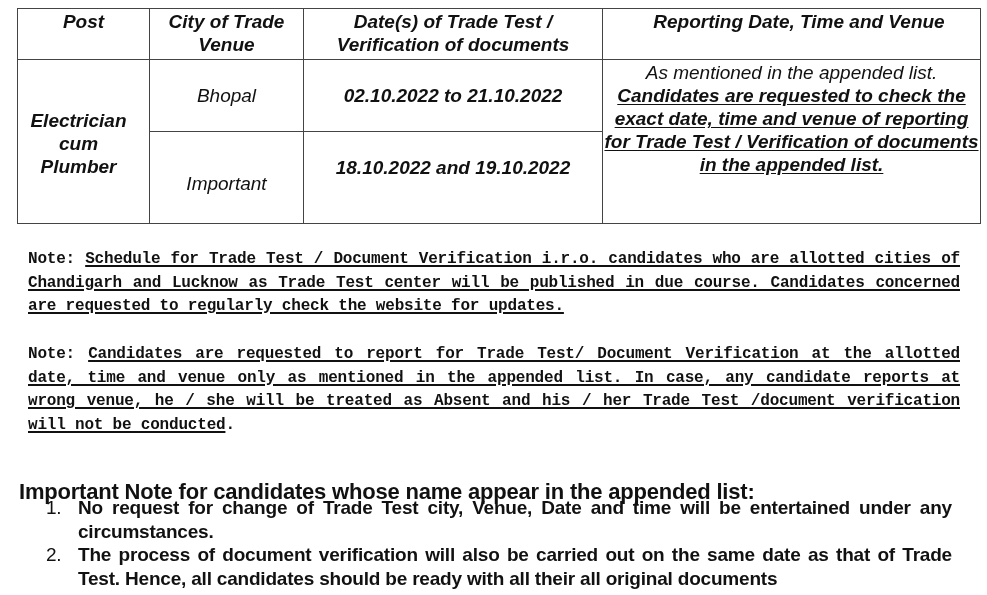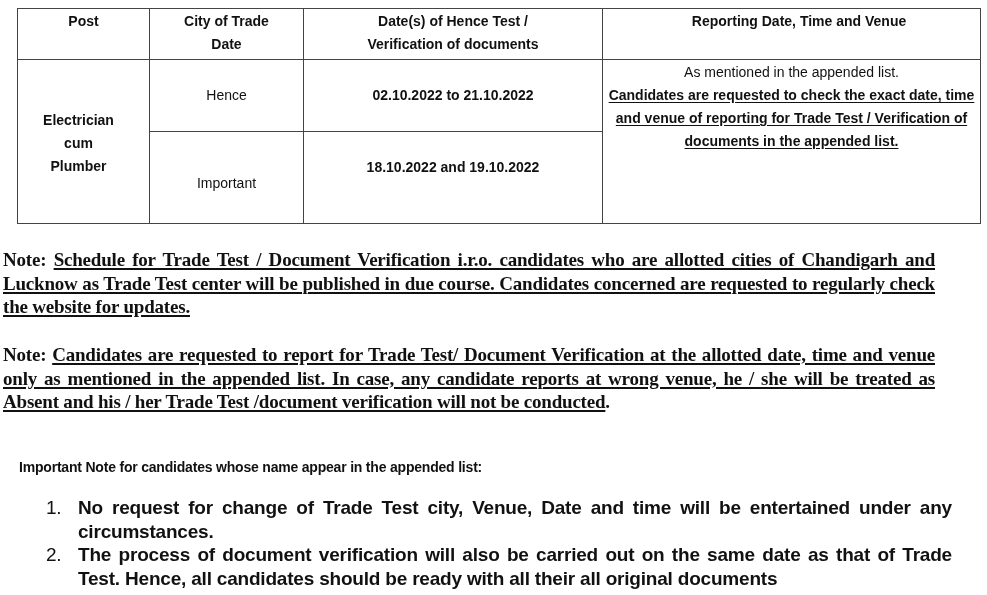--- a/index.html
+++ b/index.html
@@ -1,63 +1,63 @@
 <!DOCTYPE html>
 <html><head>
 <meta charset="utf-8">
 <style>
   html, body { margin:0; padding:0; background:#ffffff; }
   body { width:987px; height:595px; overflow:hidden; position:relative; color:#111; font-family:"Liberation Sans", sans-serif; }
   .tbl { position:absolute; left:17px; top:8px; width:963px; height:215px; border-collapse:collapse; table-layout:fixed; }
-  .tbl td, .tbl th { border:1.5px solid #444; padding:0; vertical-align:top; font-size:14px; line-height:23px; text-align:center; }
+  .tbl td, .tbl th { border:1.5px solid #444; padding:0; vertical-align:top; font-size:19px; line-height:23px; text-align:center;font-style:italic; }
   .tbl th { font-weight:bold; height:49px; padding-top:1px; }
   .tbl th.c4 { padding-left:15px; }
   .post { font-weight:bold; vertical-align:top; text-align:center; padding-right:10px !important; padding-top:49px !important; line-height:23px; }
   .city { font-weight:normal; vertical-align:middle !important; }
   .dates { font-weight:bold; vertical-align:middle !important; }
   .venue { vertical-align:top !important; padding-top:1px !important; }
   .venue .plain { display:block; }
   .u { text-decoration:underline; text-underline-offset:2px; font-weight:bold; }
-  .notes { position:absolute; left:3px; width:932px; font-family:Liberation Serif, serif; font-size:19px; line-height:23.5px; font-weight:bold; text-align:justify; letter-spacing:-0.2px; }
+  .notes { position:absolute; left:28px; width:932px; font-family:Liberation Mono, monospace; font-size:16px; line-height:23.5px; font-weight:bold; text-align:justify; letter-spacing:-0.2px; }
   .notes .u { text-decoration:underline; text-decoration-thickness:1.5px; }
-  .imp { position:absolute; left:19px; top:459px; font-size:14px; font-weight:bold; letter-spacing:-0.2px; }
+  .imp { position:absolute; left:19px; top:479px; font-size:22px; font-weight:bold; letter-spacing:-0.2px; }
   .list { position:absolute; left:40px; top:496px; width:912px; margin:0; padding:0; list-style:none; font-size:19px; font-weight:bold; line-height:23.5px; letter-spacing:-0.2px; }
   .list li { position:relative; padding-left:38px; margin-bottom:0; text-align:justify; }
   .list .num { position:absolute; left:6px; top:0; font-weight:normal; }
 </style>
 </head>
 <body>
 
 <table class="tbl">
   <colgroup>
     <col style="width:132px">
     <col style="width:154px">
     <col style="width:299px">
     <col style="width:378px">
   </colgroup>
   <tbody>
       <tr>
     <th>Post</th>
     <th>
       <div>City of Trade</div>
-      <div>Date</div>
+      <div>Venue</div>
     </th>
     <th>
-      <div>Date(s) of Hence Test /</div>
+      <div>Date(s) of Trade Test /</div>
       <div>Verification of documents</div>
     </th>
     <th class="c4">Reporting Date,  Time and Venue</th>
   </tr>
   <tr style="height:72px">
     <td rowspan="2" class="post">
       <div>Electrician</div>
       <div>cum</div>
       <div>Plumber</div>
     </td>
-    <td class="city">Hence</td>
+    <td class="city">Bhopal</td>
     <td class="dates">02.10.2022 to 21.10.2022</td>
     <td rowspan="2" class="venue">
       <span class="plain">As mentioned in the appended list.</span>
       <span class="u">Candidates are requested to check the exact date, time and venue of reporting for Trade Test / Verification of documents in the appended list.</span>
     </td>
   </tr>
   <tr style="height:92px">
     <td class="city" style="padding-top:12px">Important</td>
     <td class="dates" style="padding-bottom:20px">18.10.2022 and  19.10.2022</td>
   </tr>

